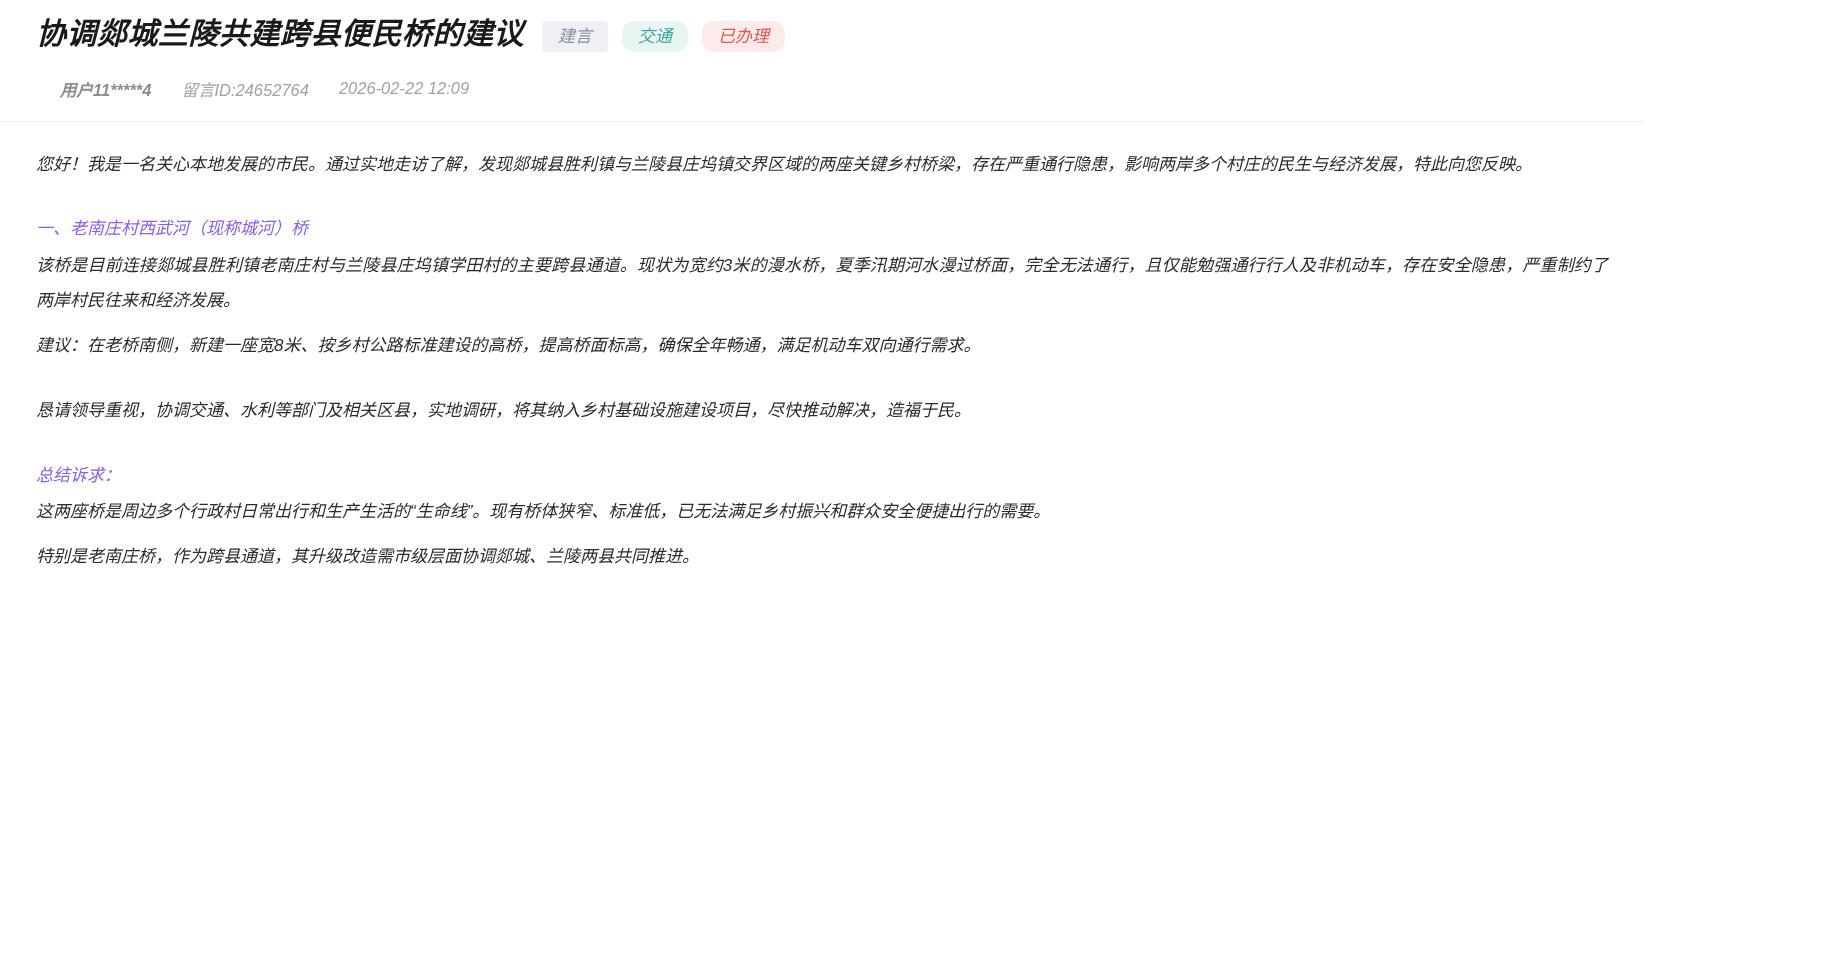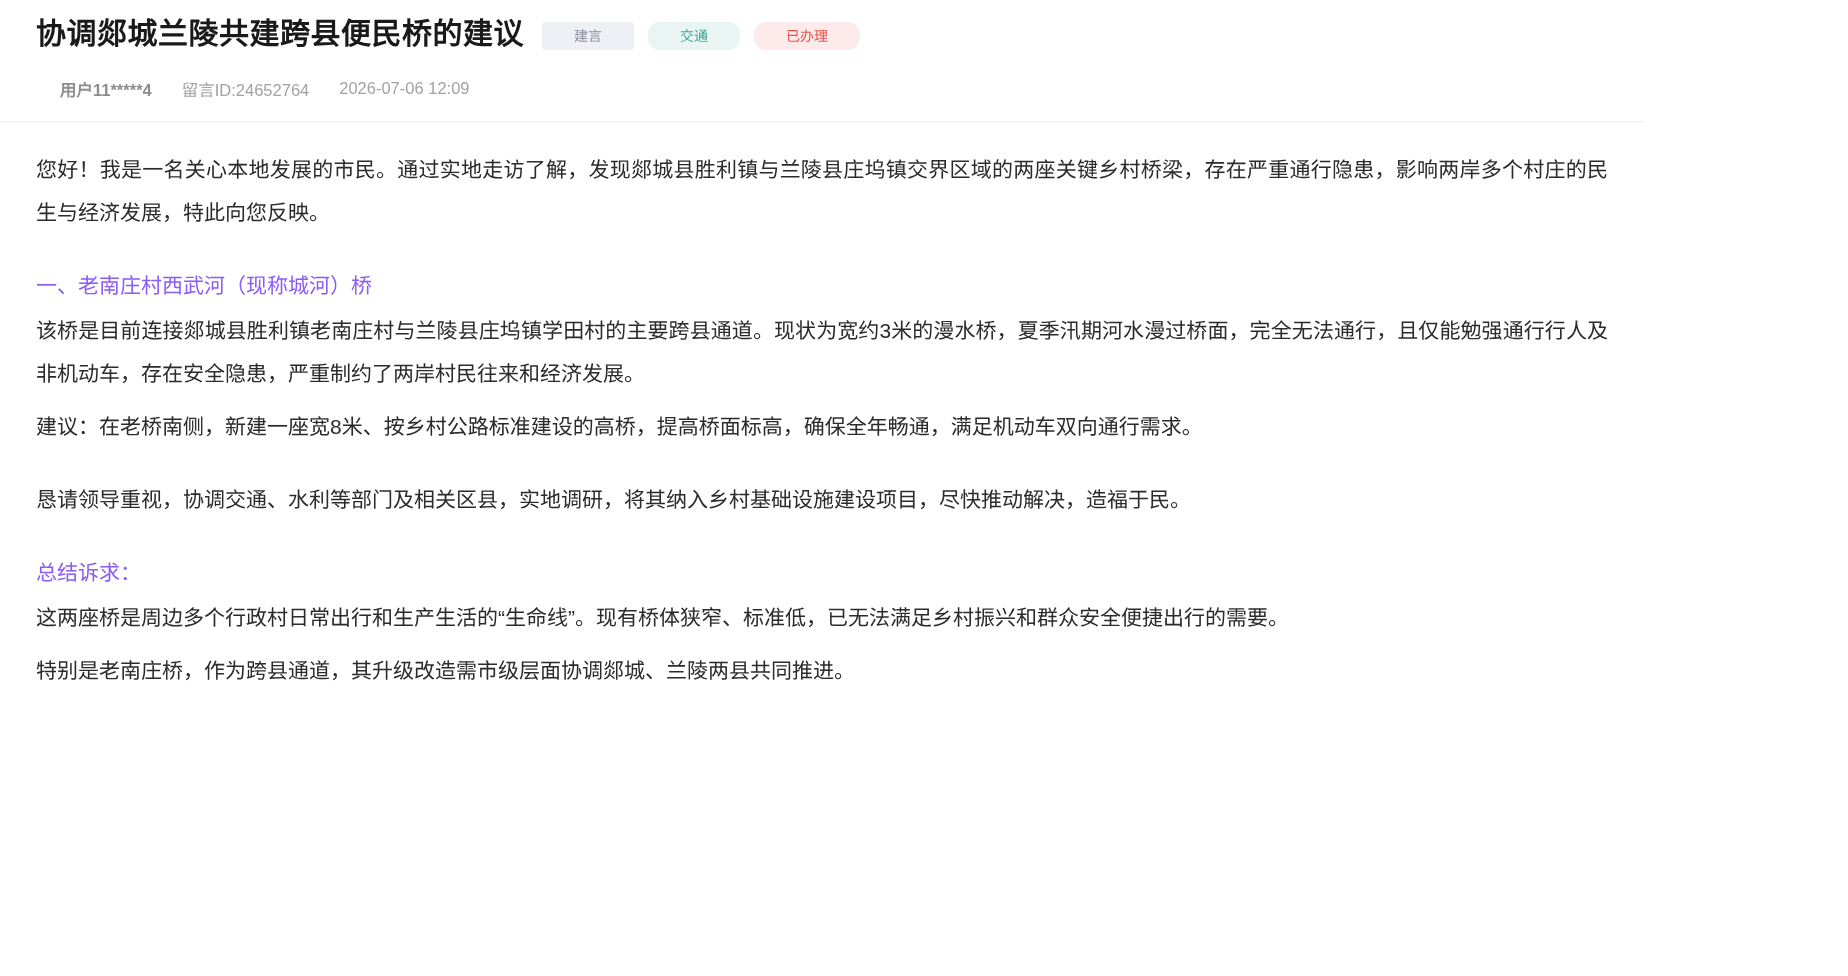--- a/index.html
+++ b/index.html
@@ -12,20 +12,21 @@
     font-family: "Liberation Sans", "DejaVu Sans", sans-serif;
     color: #222222;
     width: 1848px;
     min-height: 976px;
     -webkit-font-smoothing: antialiased;
   }
   .page {
     width: 1644px;
     box-sizing: border-box;
     padding: 0;
+    font-style: italic;
   }
   
   .header {
     padding: 14px 36px 0 36px;
     display: flex;
     align-items: center;
     flex-wrap: wrap;
   }
   .title {
     font-size: 30px;
@@ -36,23 +37,23 @@
     margin: 0 18px 0 0;
   }
   .tags {
     display: flex;
     align-items: center;
     gap: 14px;
     padding-top: 4px;
   }
   .tag {
     display: inline-block;
-    font-size: 14px;
+    font-size: 17px;
     line-height: 1;
-    padding: 7px 32px;
+    padding: 7px 16px;
     border-radius: 4px;
     white-space: nowrap;
   }
   .tag-suggest {
     background: #eef0f5;
     color: #8a8f9c;
   }
   .tag-category {
     background: #e8f5f3;
     color: #3aa79a;
@@ -84,21 +85,21 @@
   
   .divider {
     margin: 20px 0 0 0;
     border: 0;
     border-top: 1px solid #ededed;
     width: 100%;
   }
   
   .content {
     padding: 26px 36px 30px 36px;
-    font-size: 21px;
+    font-size: 17px;
     line-height: 2.05;
     color: #2b2b2b;
   }
   .para {
     margin: 0 0 10px 0;
     text-align: justify;
   }
   .block {
     margin-bottom: 30px;
   }
@@ -121,21 +122,21 @@
     <div class="tags">
       <span class="tag tag-suggest">建言</span>
       <span class="tag tag-category">交通</span>
       <span class="tag tag-status">已办理</span>
     </div>
   </div>
 
   <div class="meta">
     <span class="user">用户11*****4</span>
     <span class="msg-id">留言ID:24652764</span>
-    <span class="datetime">2026-07-06 12:09</span>
+    <span class="datetime">2026-02-22 12:09</span>
   </div>
 
   <hr class="divider">
 
   <div class="content">
 
     <div class="block">
       <p class="para">您好！我是一名关心本地发展的市民。通过实地走访了解，发现郯城县胜利镇与兰陵县庄坞镇交界区域的两座关键乡村桥梁，存在严重通行隐患，影响两岸多个村庄的民生与经济发展，特此向您反映。</p>
     </div>
 

